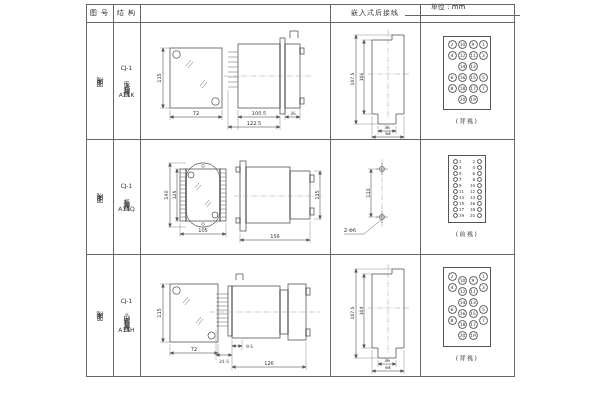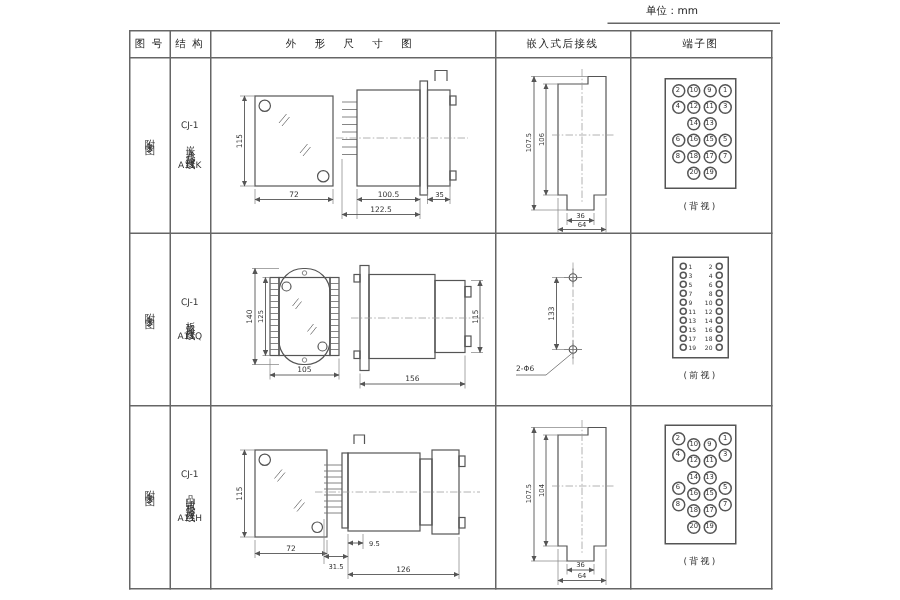--- a/index.html
+++ b/index.html
@@ -1,21 +1,21 @@
 <!DOCTYPE html>
 <html><head>
 <meta charset="utf-8">
 <style>
   html,body{margin:0;padding:0;background:#e8e8e8;}
   .page{position:relative;width:600px;height:400px;background:#ffffff;
         font-family:"DejaVu Sans",sans-serif;color:#333;overflow:hidden;}
   .unit{position:absolute;left:408px;top:2px;width:80px;text-align:center;
         font-size:7px;color:#222;}
   .unit-underline{position:absolute;left:405px;top:15px;width:115px;height:1px;background:#666;}
-  .table{position:absolute;left:86px;top:20px;width:429px;height:373px;}
+  .table{position:absolute;left:86px;top:4px;width:429px;height:373px;}
   .hline{position:absolute;left:0;right:0;height:1px;background:#666;}
   .vline{position:absolute;top:0;bottom:0;width:1px;background:#666;}
   .cell{position:absolute;display:flex;align-items:center;justify-content:center;}
   .hdr{font-size:7px;color:#222;letter-spacing:1px;}
   .vtext{writing-mode:vertical-rl;text-orientation:upright;font-size:7px;letter-spacing:4px;}
   .struct{flex-direction:column;gap:4px;}
   .struct .model,.struct .code{font-size:6px;letter-spacing:0;}
   .struct .name{writing-mode:vertical-rl;text-orientation:upright;font-size:6.5px;letter-spacing:2px;}
   svg{display:block;}
   svg text{font-size:5px;fill:#333;font-family:inherit;}
@@ -56,23 +56,21 @@
     <div class="hline" style="top:372px"></div>
     <div class="vline" style="left:0"></div>
     <div class="vline" style="left:27px"></div>
     <div class="vline" style="left:54px"></div>
     <div class="vline" style="left:244px"></div>
     <div class="vline" style="left:334px"></div>
     <div class="vline" style="left:428px"></div>
 
     <div class="cell hdr" style="left:0;top:0;width:27px;height:18px">图 号</div>
     <div class="cell hdr" style="left:27px;top:0;width:27px;height:18px">结 构</div>
-    <div class="cell hdr" style="left:54px;top:0;width:190px;height:18px;letter-spacing:5px">外 形 尺 寸 图</div>
     <div class="cell hdr" style="left:244px;top:0;width:90px;height:18px">嵌入式后接线</div>
-    <div class="cell hdr" style="left:334px;top:0;width:94px;height:18px">端子图</div>
 
     <div class="cell" style="left:0;top:18px;width:27px;height:117px">
       <span class="vtext">附图3</span>
     </div>
     <div class="cell struct" style="left:27px;top:18px;width:27px;height:117px">
       <span class="model">CJ-1</span>
       <span class="name">嵌入式后接线</span>
       <span class="code">A11K</span>
     </div>
 

